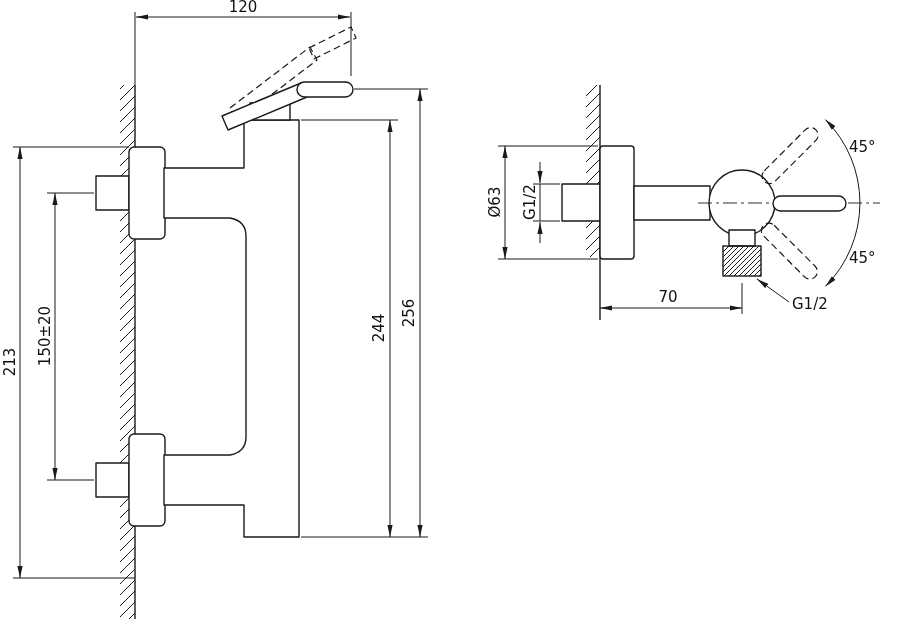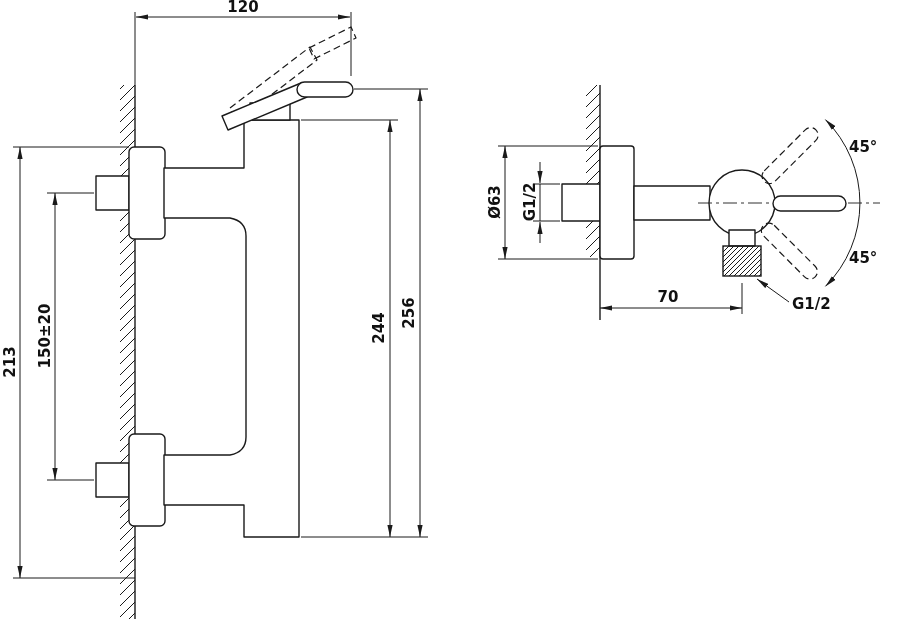--- a/index.html
+++ b/index.html
@@ -1,17 +1,17 @@
 <!DOCTYPE html>
 <html><head>
 <meta charset="utf-8">
 <style>
   html,body{margin:0;padding:0;background:#ffffff;}
   .canvas{position:relative;width:900px;height:619px;background:#ffffff;overflow:hidden;
-          font-family:"DejaVu Sans", sans-serif;font-weight:bold;}
+          font-family:"DejaVu Sans", sans-serif;}
   svg{display:block;}
   .outline{fill:#ffffff;stroke:#1a1a1a;stroke-width:1.4;stroke-linejoin:round;}
   .solid{fill:#ffffff;stroke:#1a1a1a;stroke-width:1.4;stroke-linejoin:round;}
   .thin{stroke:#1a1a1a;stroke-width:1;fill:none;}
   .dim{stroke:#1a1a1a;stroke-width:1;fill:none;}
   .dashedshape{fill:none;stroke:#1a1a1a;stroke-width:1.2;stroke-dasharray:7 4;stroke-linejoin:round;}
   .cl{stroke:#1a1a1a;stroke-width:0.9;fill:none;stroke-dasharray:14 4 3 4;}
   .dimtext{font-family:"DejaVu Sans", sans-serif;font-size:15px;fill:#111111;}
 </style>
 </head>

